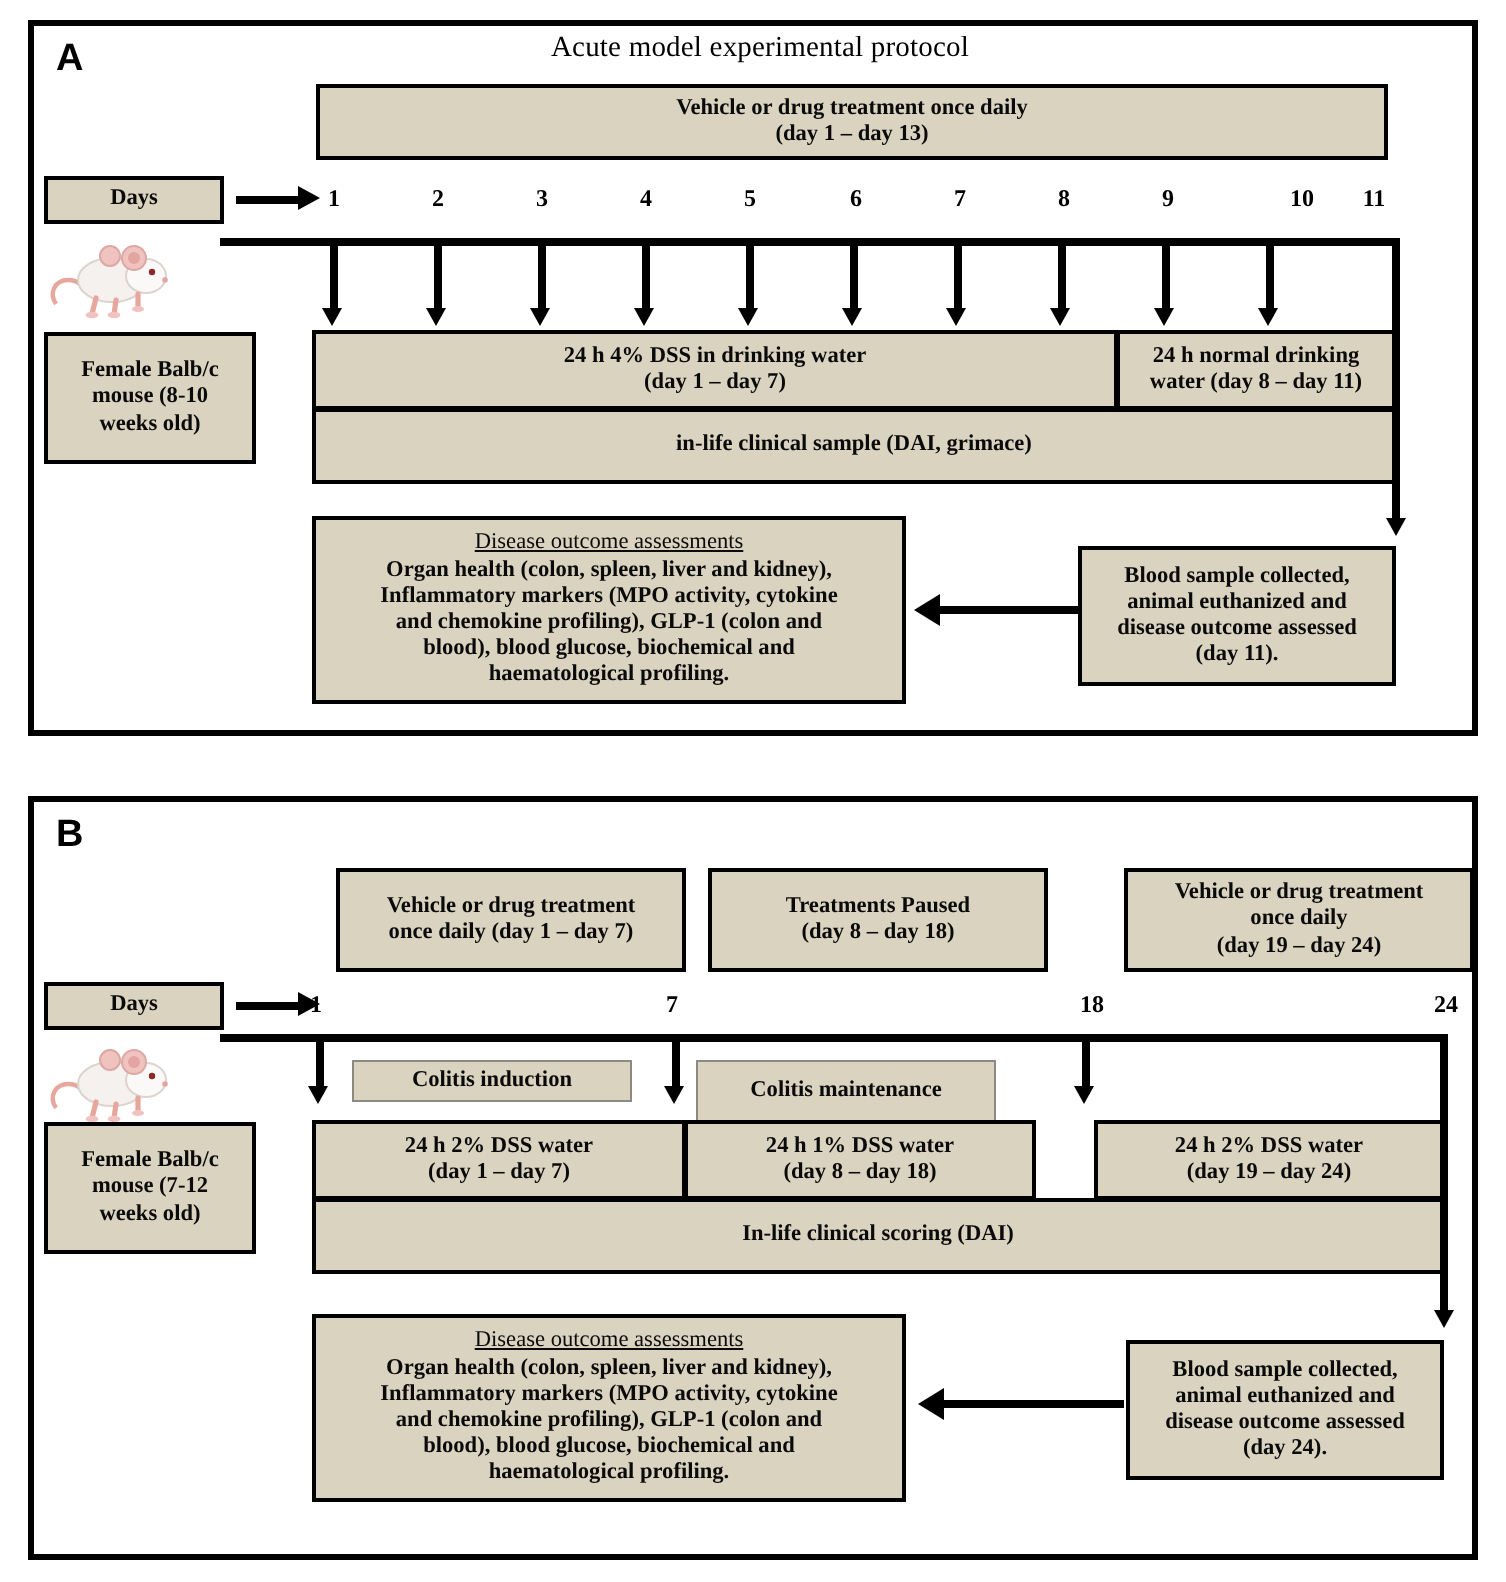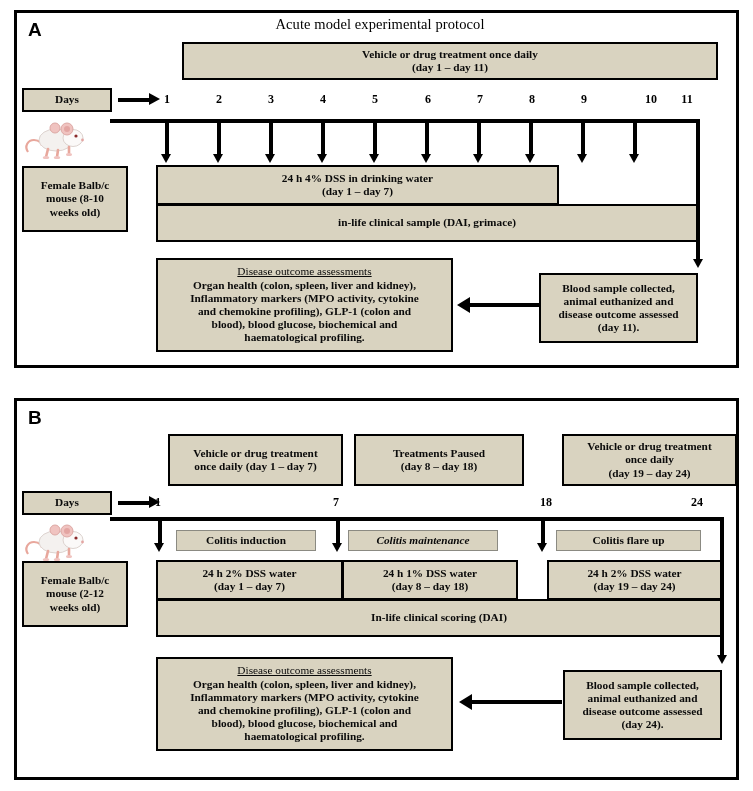--- a/index.html
+++ b/index.html
@@ -41,23 +41,23 @@
 <body>
 
 <div id="root">
 
   <div class="panel" style="left:14px;top:10px;width:725px;height:358px;">
   </div>
 
   <div class="panel-letter" style="left:28px;top:20px;">A</div>
   <div class="panel-title" style="left:150px;top:16px;width:460px;">Acute model experimental protocol</div>
 
-  <div class="box" style="left:158px;top:42px;width:536px;height:38px;flex-direction:column;margin-left:24px;">
+  <div class="box" style="left:158px;top:42px;width:536px;height:38px;flex-direction:column;">
     <span class="ln">Vehicle or drug treatment once daily</span>
-    <span class="ln">(day 1 – day 11)</span>
+    <span class="ln">(day 1 – day 13)</span>
   </div>
 
   <div class="box" style="left:22px;top:88px;width:90px;height:24px;">Days</div>
 
   <div class="hline" style="left:118px;top:97.5px;width:32px;height:4px;"></div>
   <div class="arrow-right" style="left:149px;top:93px;"></div>
 
   <div class="daylabel" style="left:155px;top:93px;width:24px;">1</div>
   <div class="daylabel" style="left:207px;top:93px;width:24px;">2</div>
   <div class="daylabel" style="left:259px;top:93px;width:24px;">3</div>
@@ -117,20 +117,24 @@
     <span class="ln">Female Balb/c</span>
     <span class="ln">mouse (8-10</span>
     <span class="ln">weeks old)</span>
   </div>
 
   <div class="box" style="left:156px;top:165px;width:403px;height:40px;flex-direction:column;align-items:center;">
     <span class="ln">24 h 4% DSS in drinking water</span>
     <span class="ln">(day 1 – day 7)</span>
   </div>
 
+  <div class="box" style="left:558px;top:165px;width:140px;height:40px;flex-direction:column;">
+    <span class="ln">24 h normal drinking</span>
+    <span class="ln">water (day 8 – day 11)</span>
+  </div>
 
   <div class="box" style="left:156px;top:204px;width:542px;height:38px;">in-life clinical sample (DAI, grimace)</div>
 
   <div class="box assess" style="left:156px;top:258px;width:297px;height:94px;">
     <span class="underline-title">Disease outcome assessments</span>
     <span class="ln">Organ health (colon, spleen, liver and kidney),</span>
     <span class="ln">Inflammatory markers (MPO activity, cytokine</span>
     <span class="ln">and chemokine profiling), GLP-1 (colon and</span>
     <span class="ln">blood), blood glucose, biochemical and</span>
     <span class="ln">haematological profiling.</span>
@@ -165,21 +169,21 @@
     <span class="ln">(day 19 – day 24)</span>
   </div>
 
   <div class="box" style="left:22px;top:491px;width:90px;height:24px;">Days</div>
   <div class="hline" style="left:118px;top:500.5px;width:32px;height:4px;"></div>
   <div class="arrow-right" style="left:149px;top:496px;"></div>
 
   <div class="daylabel" style="left:155px;top:496px;width:20px;text-align:left;">1</div>
   <div class="daylabel" style="left:333px;top:496px;width:20px;text-align:left;">7</div>
   <div class="daylabel" style="left:540px;top:496px;width:24px;text-align:left;">18</div>
-  <div class="daylabel" style="left:691px;top:496px;width:24px;text-align:left;">24</div>
+  <div class="daylabel" style="left:711px;top:496px;width:24px;text-align:center;">24</div>
 
   <div class="hline" style="left:110px;top:517px;width:614px;height:4px;"></div>
   <div class="vline" style="left:720px;top:517px;width:4px;height:142px;"></div>
   <div class="arrow-down" style="left:716.5px;top:655px;"></div>
 
   <div class="vline" style="left:158px;top:521px;width:3.5px;height:26px;"></div>
   <div class="arrow-down" style="left:154px;top:543px;"></div>
   <div class="vline" style="left:336px;top:521px;width:3.5px;height:26px;"></div>
   <div class="arrow-down" style="left:332px;top:543px;"></div>
   <div class="vline" style="left:541px;top:521px;width:3.5px;height:26px;"></div>
@@ -197,27 +201,26 @@
     <path d="M26 33 L24 41" stroke="#e8a79c" stroke-width="2.6" fill="none" stroke-linecap="round"></path>
     <path d="M36 34 L35 41" stroke="#e8a79c" stroke-width="2.6" fill="none" stroke-linecap="round"></path>
     <path d="M47 31 L47 38" stroke="#e8a79c" stroke-width="2.6" fill="none" stroke-linecap="round"></path>
     <ellipse cx="24" cy="41.5" rx="3.2" ry="1.6" fill="#f0c3c0"></ellipse>
     <ellipse cx="35" cy="41.5" rx="3.2" ry="1.6" fill="#f0c3c0"></ellipse>
     <ellipse cx="47" cy="38.5" rx="3" ry="1.5" fill="#f0c3c0"></ellipse>
   </svg>
 
   <div class="box" style="left:22px;top:561px;width:106px;height:66px;flex-direction:column;">
     <span class="ln">Female Balb/c</span>
-    <span class="ln">mouse (2-12</span>
+    <span class="ln">mouse (7-12</span>
     <span class="ln">weeks old)</span>
   </div>
 
   <div class="box greyb" style="left:176px;top:530px;width:140px;height:21px;">Colitis induction</div>
-  <div class="box greyb" style="left:348px;top:530px;width:150px;height:21px;font-style:italic;">Colitis maintenance</div>
-  <div class="box greyb" style="left:556px;top:530px;width:145px;height:21px;">Colitis flare up</div>
+  <div class="box greyb" style="left:348px;top:530px;width:150px;height:32px;">Colitis maintenance</div>
 
   <div class="box" style="left:156px;top:560px;width:187px;height:40px;flex-direction:column;">
     <span class="ln">24 h 2% DSS water</span>
     <span class="ln">(day 1 – day 7)</span>
   </div>
   <div class="box" style="left:342px;top:560px;width:176px;height:40px;flex-direction:column;">
     <span class="ln">24 h 1% DSS water</span>
     <span class="ln">(day 8 – day 18)</span>
   </div>
   <div class="box" style="left:547px;top:560px;width:175px;height:40px;flex-direction:column;">

